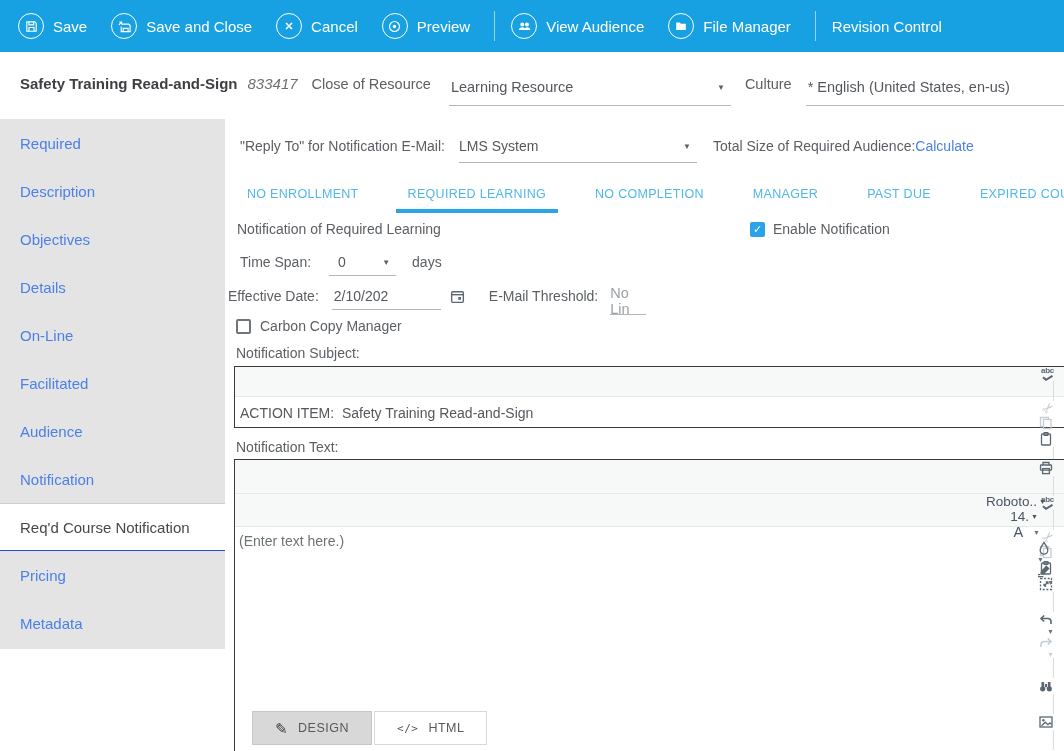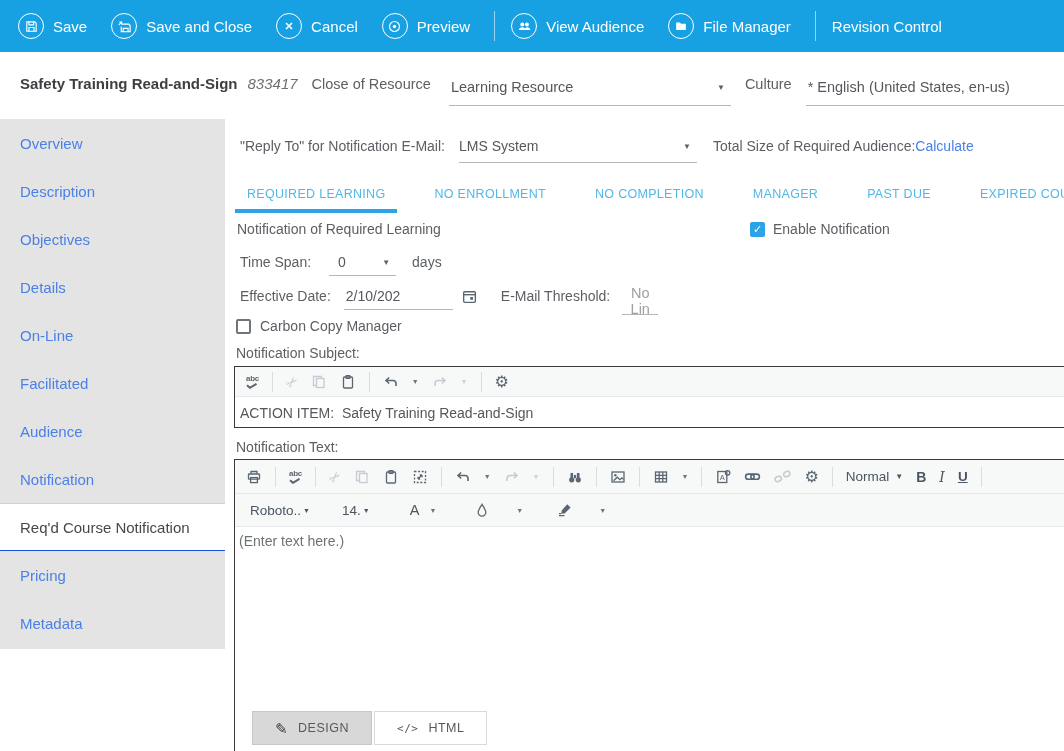--- a/index.html
+++ b/index.html
@@ -58,37 +58,37 @@
   .enable-row { top:102px; left:525px; height:24px; gap:8px; }
   .cb { width:15px; height:15px; border-radius:2px; flex:0 0 auto;
         display:flex; align-items:center; justify-content:center; cursor:pointer; }
   .cb.checked { background:#2ba3e8; color:#fff; font-size:11px; font-weight:bold; }
   .cb.unchecked { background:#fff; border:2px solid #70757a; }
 
   .timespan-row { top:133px; left:15px; height:28px; }
   .ts-field { width:67px; height:28px; margin-left:18px; margin-top:0; padding-left:9px; }
   .ts-unit { margin-left:16px; }
 
-  .effdate-row { top:167px; left:15px; height:28px;text-align:center; }
+  .effdate-row { top:167px; left:3px; height:28px; }
   .ed-field { width:109px; height:28px; margin-left:13px; margin-top:0; padding-left:2px; }
   .cal { margin-left:8px; color:#5a6772; cursor:pointer; display:flex; }
   .cal svg { stroke:currentColor; fill:none; stroke-width:1.3; }
   .th-label { margin-left:23px; }
   .th-field { width:36px; height:28px; margin-left:12px; margin-top:10px; color:#9ba1a6; overflow:hidden; }
 
   .carbon-row { top:202px; left:11px; height:18px; gap:9px; }
   .subject-label { position:absolute; top:230px; left:11px; }
   .text-label { position:absolute; top:324px; left:11px; }
 
   
   .editor { position:absolute; left:9px; right:-2px; border:1px solid #3a3a3a; background:#fff; }
   .subject-editor { top:251px; height:62px; }
   .text-editor { top:344px; height:292px; border-bottom:none; }
-  .etb { background:#f7f8f8; display:flex; align-items:center; padding:0 11px;
-         column-gap:13px; border-bottom:1px solid #e6e9ea; }
+  .etb { background:#f7f8f8; display:flex; align-items:flex-end; padding:0 11px;
+         column-gap:13px; border-bottom:1px solid #e6e9ea;flex-direction:column; }
   .etb1 { height:30px; }
   .t1 { height:34px; }
   .t2 { height:33px; column-gap:24px; padding-left:15px; }
   .vsep { width:1px; height:20px; background:#d9dde0; flex:0 0 auto; }
   .tic { color:#5a6772; display:flex; align-items:center; justify-content:center;
          cursor:pointer; flex:0 0 auto; }
   .tic svg { stroke:currentColor; fill:none; stroke-width:1.3; }
   .tic svg .fill { fill:currentColor; stroke:none; }
   .dis { color:#c3ccd2; }
   .abc { display:flex; flex-direction:column; align-items:center; line-height:1; }
@@ -195,21 +195,21 @@
       <span class="dd">▼</span>
     </div>
     <span class="h-label">Culture</span>
     <div class="u-field culture-field">
       <span>* English (United States, en-us)</span>
     </div>
   </div>
 
   <div class="sidebar">
     <div class="side-item">
-        <span>Overview</span>
+        <span>Required</span>
       </div>
     <div class="side-item">
         <span>Description</span>
       </div>
     <div class="side-item">
         <span>Objectives</span>
       </div>
     <div class="side-item">
         <span>Details</span>
       </div>
@@ -244,25 +244,25 @@
         <span class="val">LMS System</span>
         <span class="dd">▼</span>
       </div>
       <div class="aud-wrap">
         <span class="lbl">Total Size of Required Audience:</span>
           <span class="link">Calculate</span>
       </div>
     </div>
 
     <div class="row tabs-row">
+      <div class="tab">
+          <span>NO ENROLLMENT</span>
+        </div>
       <div class="tab active">
           <span>REQUIRED LEARNING</span>
-        </div>
-      <div class="tab">
-          <span>NO ENROLLMENT</span>
         </div>
       <div class="tab">
           <span>NO COMPLETION</span>
         </div>
       <div class="tab">
           <span>MANAGER</span>
         </div>
       <div class="tab">
           <span>PAST DUE</span>
         </div>

